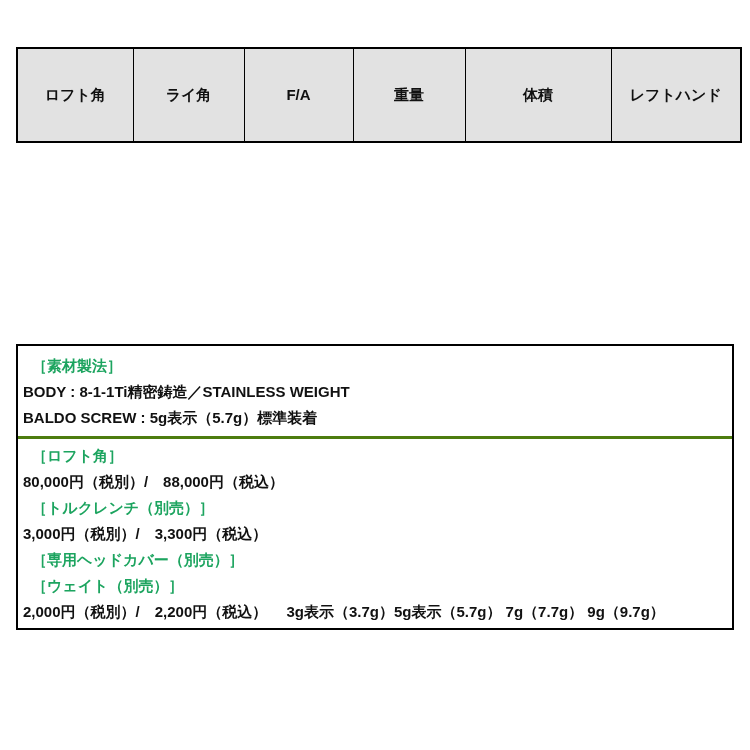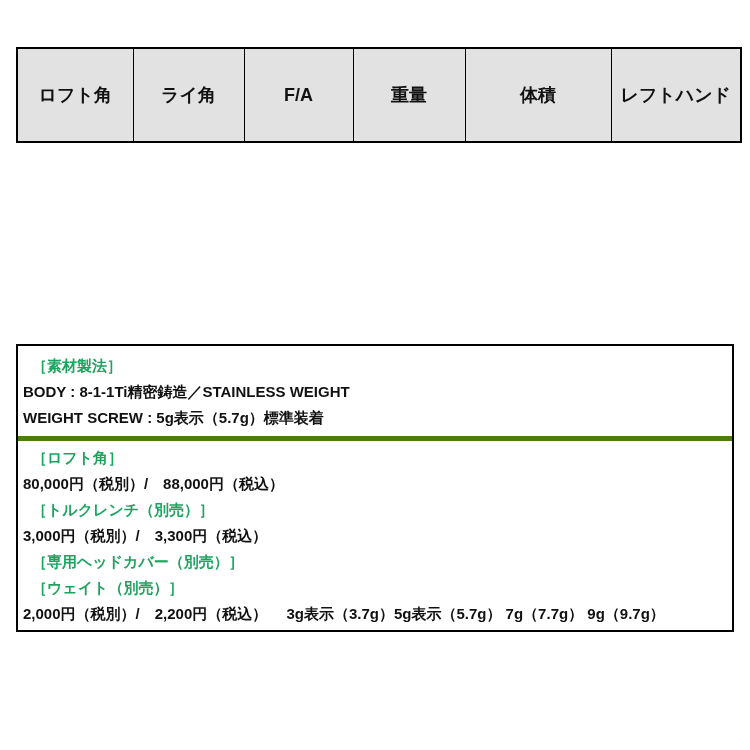--- a/index.html
+++ b/index.html
@@ -31,21 +31,21 @@
   table.spec-table th,
   table.spec-table td {
     border: 1px solid #000;
     text-align: center;
     vertical-align: middle;
     padding: 0;
   }
   table.spec-table th {
     background: #e2e2e2;
     font-weight: bold;
-    font-size: 18px;
+    font-size: 15px;
     height: 92px;
     margin-left: 11px;
   }
   table.spec-table td {
     height: 89px;
     font-size: 19px;
     font-weight: 400;
   }
   .cell-line { display: block; line-height: 34px; white-space: pre-wrap; }
   .cell-line:empty { display: none; }
@@ -70,21 +70,21 @@
     left: 16px;
     top: 344px;
     width: 714px;
     border: 2px solid #000;
     background: #ffffff;
   }
   .section {
     padding: 7px 10px 5px 5px;
   }
   .section.material {
-    border-bottom: 5px solid #4d7c0f;
+    border-bottom: 3px solid #4d7c0f;
   }
   .section.pricing {
     padding-top: 4px;
     padding-bottom: 3px;
   }
   .dline, .gheading {
     font-size: 15px;
     font-weight: bold;
     line-height: 26px;
     white-space: pre-wrap;
@@ -130,21 +130,21 @@
           </th>
       </tr>
     </tbody>
   </table>
 
 
   <div class="detail-box">
     <div class="section material">
       <div class="gheading">［素材製法］</div>
       <div class="dline">BODY : 8-1-1Ti精密鋳造／STAINLESS WEIGHT</div>
-      <div class="dline">WEIGHT SCREW : 5g表示（5.7g）標準装着</div>
+      <div class="dline">BALDO SCREW : 5g表示（5.7g）標準装着</div>
     </div>
     <div class="section pricing">
       <div class="gheading">［ロフト角］</div>
       <div class="dline">80,000円（税別）/　88,000円（税込）</div>
       <div class="gheading">［トルクレンチ（別売）］</div>
       <div class="dline">3,000円（税別）/　3,300円（税込）</div>
       <div class="gheading">［専用ヘッドカバー（別売）］</div>
       <div class="gheading">［ウェイト（別売）］</div>
       <div class="dline">2,000円（税別）/　2,200円（税込）　 3g表示（3.7g）5g表示（5.7g） 7g（7.7g） 9g（9.7g）</div>
     </div>

